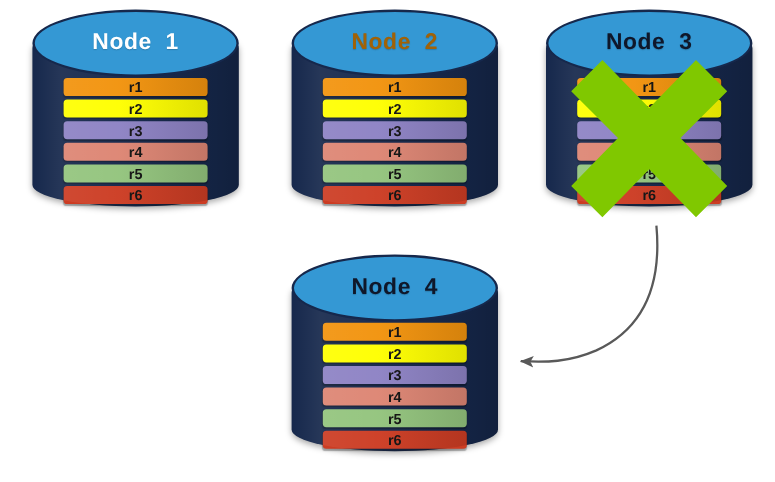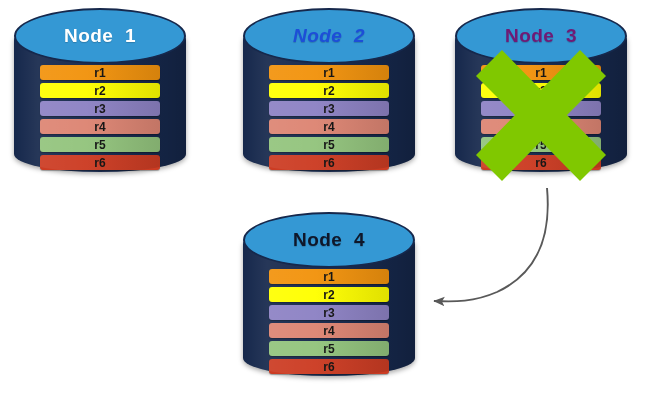--- a/index.html
+++ b/index.html
@@ -129,21 +129,21 @@
     width: 646px;
     height: 402px;
     pointer-events: none;
   }
 </style>
 </head>
 <body style="background: rgb(255, 255, 255);">
 
 <div id="diagram-canvas">
 
-  <div class="node" id="node-1" style="left:14px; top:8px;">
+  <div class="node" id="node-1" style="left:27px; top:8px;">
     <div class="node-body" style="background: rgb(22, 40, 76);"></div>
     <div class="rows">
       <div class="row-bar" style="background: rgb(242, 147, 13); color: rgb(17, 17, 17);">r1</div>
       <div class="row-bar" style="background: rgb(255, 255, 0); color: rgb(17, 17, 17);">r2</div>
       <div class="row-bar" style="background: rgb(141, 130, 196); color: rgb(17, 17, 17);">r3</div>
       <div class="row-bar" style="background: rgb(221, 133, 115); color: rgb(17, 17, 17);">r4</div>
       <div class="row-bar" style="background: rgb(147, 196, 125); color: rgb(17, 17, 17);">r5</div>
       <div class="row-bar" style="background: rgb(204, 60, 35); color: rgb(17, 17, 17);">r6</div>
     </div>
     <div class="node-body-shade"></div>
@@ -156,36 +156,36 @@
     <div class="rows">
       <div class="row-bar" style="background: rgb(242, 147, 13); color: rgb(17, 17, 17);">r1</div>
       <div class="row-bar" style="background: rgb(255, 255, 0); color: rgb(17, 17, 17);">r2</div>
       <div class="row-bar" style="background: rgb(141, 130, 196); color: rgb(17, 17, 17);">r3</div>
       <div class="row-bar" style="background: rgb(221, 133, 115); color: rgb(17, 17, 17);">r4</div>
       <div class="row-bar" style="background: rgb(147, 196, 125); color: rgb(17, 17, 17);">r5</div>
       <div class="row-bar" style="background: rgb(204, 60, 35); color: rgb(17, 17, 17);">r6</div>
     </div>
     <div class="node-body-shade"></div>
     <div class="node-top" style="background: rgb(52, 152, 212); border-color: rgb(22, 40, 76);"></div>
-    <div class="node-title" style="color: #1d4ed8; font-style: italic;">Node  2</div>
+    <div class="node-title" style="color: #a16207;">Node  2</div>
   </div>
 
   <div class="node" id="node-3" style="left:455px; top:8px;">
     <div class="node-body" style="background: rgb(22, 40, 76);"></div>
     <div class="rows">
       <div class="row-bar" style="background: rgb(242, 147, 13); color: rgb(17, 17, 17);">r1</div>
       <div class="row-bar" style="background: rgb(255, 255, 0); color: rgb(17, 17, 17);">r2</div>
       <div class="row-bar" style="background: rgb(141, 130, 196); color: rgb(17, 17, 17);">r3</div>
       <div class="row-bar" style="background: rgb(221, 133, 115); color: rgb(17, 17, 17);">r4</div>
       <div class="row-bar" style="background: rgb(147, 196, 125); color: rgb(17, 17, 17);">r5</div>
       <div class="row-bar" style="background: rgb(204, 60, 35); color: rgb(17, 17, 17);">r6</div>
     </div>
     <div class="node-body-shade"></div>
     <div class="node-top" style="background: rgb(52, 152, 212); border-color: rgb(22, 40, 76);"></div>
-    <div class="node-title" style="color: #701a75;">Node  3</div>
+    <div class="node-title" style="color: #0f172a;">Node  3</div>
     <svg class="cross" viewBox="0 0 172 178">
       <g id="cross-shape" fill="#80C800">
         <polygon points="47,42 86,82 125,42 151,68 112,107 151,147 125,173 86,133 47,173 21,147 60,107 21,68"></polygon>
       </g>
     </svg>
   </div>
 
   <div class="node" id="node-4" style="left:243px; top:212px;">
     <div class="node-body" style="background: rgb(22, 40, 76);"></div>
     <div class="rows">

